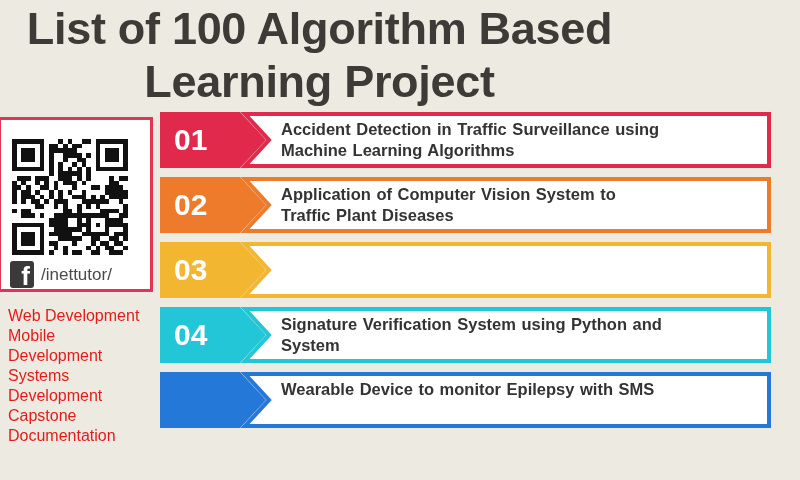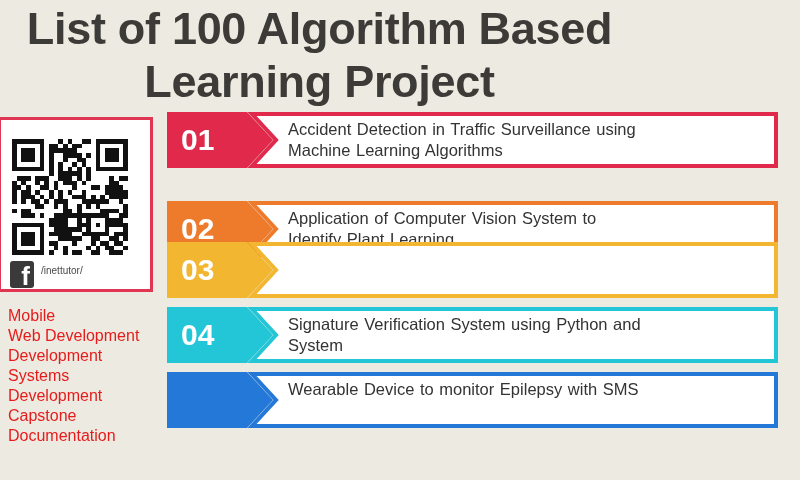--- a/index.html
+++ b/index.html
@@ -22,38 +22,38 @@
   }
   .qr { position: absolute; left: 11px; top: 19px; width: 116px; height: 116px; }
   .fb-icon {
     position: absolute; left: 9px; top: 141px; width: 24px; height: 27px;
     background: #3a3a3a; border-radius: 3px; color: #fff;
     font-weight: bold; font-size: 26px; line-height: 30px; text-align: right;
     padding-right: 4px; box-sizing: border-box; overflow: hidden;
     font-family: "Liberation Sans", sans-serif;
   }
   .fb-handle {
-    position: absolute; left: 40px; top: 145px; color: #4a4a4a; font-size: 10px;
+    position: absolute; left: 40px; top: 145px; color: #4a4a4a; font-size: 17px;
   }
 
   .services {
     position: absolute; left: 8px; top: 306px; color: #e61b1b;
     font-size: 16px; line-height: 20px;
   }
   .services div { white-space: nowrap; }
 
-  .row { position: absolute; left: 167px; width: 612px; height: 72px; }
+  .row { position: absolute; left: 160px; width: 612px; height: 72px; }
   .row svg { position: absolute; left: 0; top: 0; }
   .row .num {
     position: absolute; left: 14px; top: 0; height: 56px; line-height: 56px;
     color: #fff; font-weight: bold; font-size: 30px;
   }
   .row .desc {
     position: absolute; left: 121px; top: 7px; width: 470px;
-    color: #333333; font-weight: normal; font-size: 16.5px; line-height: 21px;
+    color: #333333; font-weight: bold; font-size: 16.5px; line-height: 21px;
     word-spacing: 1px;
   }
 </style>
 </head>
 <body>
 
 <div class="title l1">List of 100 Algorithm Based</div>
 <div class="title l2">Learning Project</div>
 
 <div class="qr-panel">
@@ -396,50 +396,50 @@
       <rect x="18" y="24" width="1" height="1" fill="#111"></rect>
       <rect x="21" y="24" width="1" height="1" fill="#111"></rect>
       <rect x="22" y="24" width="1" height="1" fill="#111"></rect>
       <rect x="23" y="24" width="1" height="1" fill="#111"></rect>
     </svg>
   <div class="fb-icon">f</div>
   <div class="fb-handle">/inettutor/</div>
 </div>
 
 <div class="services">
+  <div>Web Development</div>
   <div>Mobile</div>
-  <div>Web Development</div>
   <div>Development</div>
   <div>Systems</div>
   <div>Development</div>
   <div>Capstone</div>
   <div>Documentation</div>
 </div>
 
 <div id="rows">
     <div class="row" style="top: 112px;">
     <svg width="612" height="56" viewBox="0 0 612 56">
       <polygon class="tag" points="0,0 80,0 106,28 80,56 0,56" fill="#e0294b"></polygon>
       <polygon class="box" points="85,2 609,2 609,54 85,54 109,28" fill="#ffffff" stroke-width="4" stroke-linejoin="miter" stroke="#e0294b"></polygon>
     </svg>
     <div class="num">01</div>
     <div class="desc">
       <div class="l1">Accident Detection in Traffic Surveillance using</div>
       <div class="l2">Machine Learning Algorithms</div>
     </div>
   </div>
-    <div class="row" style="top: 177px; margin-top: 24px;">
+    <div class="row" style="top: 177px;">
     <svg width="612" height="56" viewBox="0 0 612 56">
       <polygon class="tag" points="0,0 80,0 106,28 80,56 0,56" fill="#ee7a2b"></polygon>
       <polygon class="box" points="85,2 609,2 609,54 85,54 109,28" fill="#ffffff" stroke-width="4" stroke-linejoin="miter" stroke="#ee7a2b"></polygon>
     </svg>
     <div class="num">02</div>
     <div class="desc">
       <div class="l1">Application of Computer Vision System to</div>
-      <div class="l2">Identify Plant Learning</div>
+      <div class="l2">Traffic Plant Diseases</div>
     </div>
   </div>
     <div class="row" style="top: 242px; padding-left: 16px;">
     <svg width="612" height="56" viewBox="0 0 612 56">
       <polygon class="tag" points="0,0 80,0 106,28 80,56 0,56" fill="#f2b630"></polygon>
       <polygon class="box" points="85,2 609,2 609,54 85,54 109,28" fill="#ffffff" stroke-width="4" stroke-linejoin="miter" stroke="#f2b630"></polygon>
     </svg>
     <div class="num">03</div>
   </div>
     <div class="row" style="top: 307px;">

